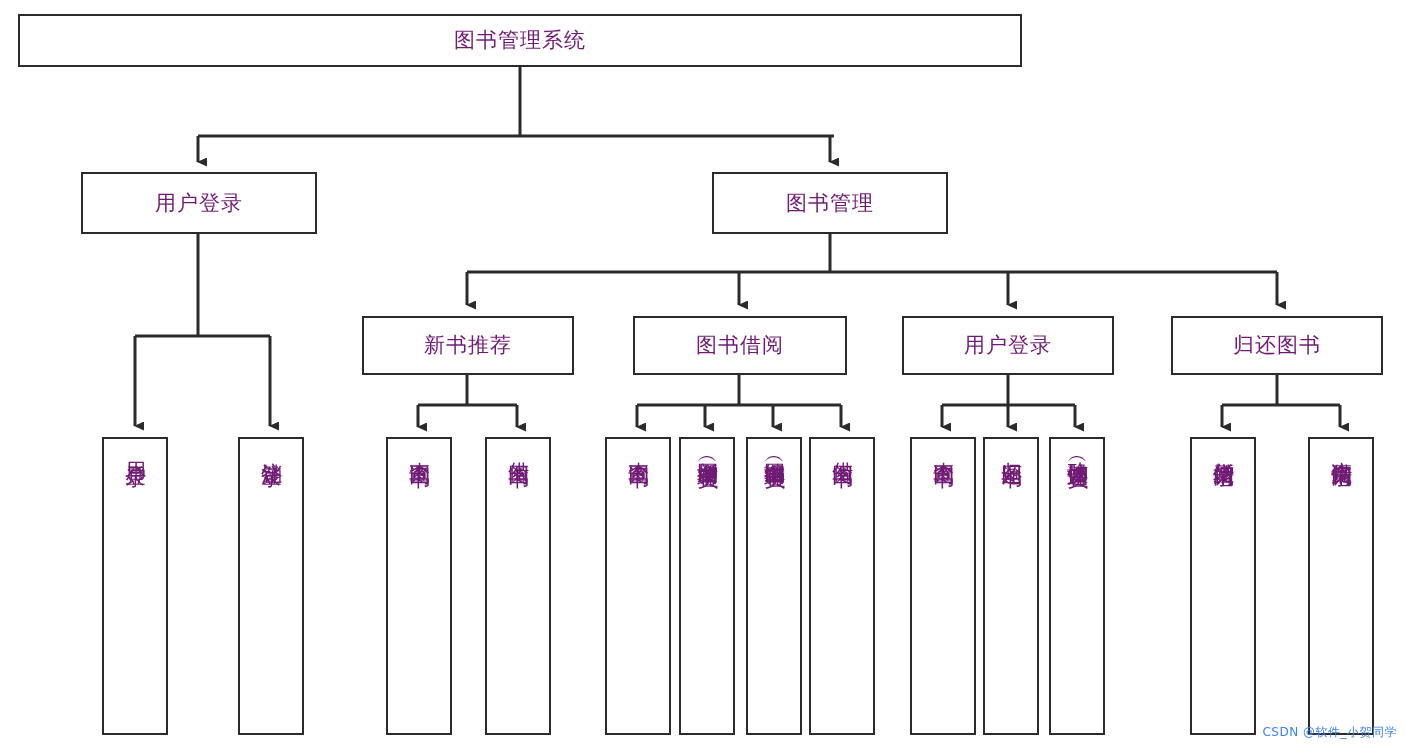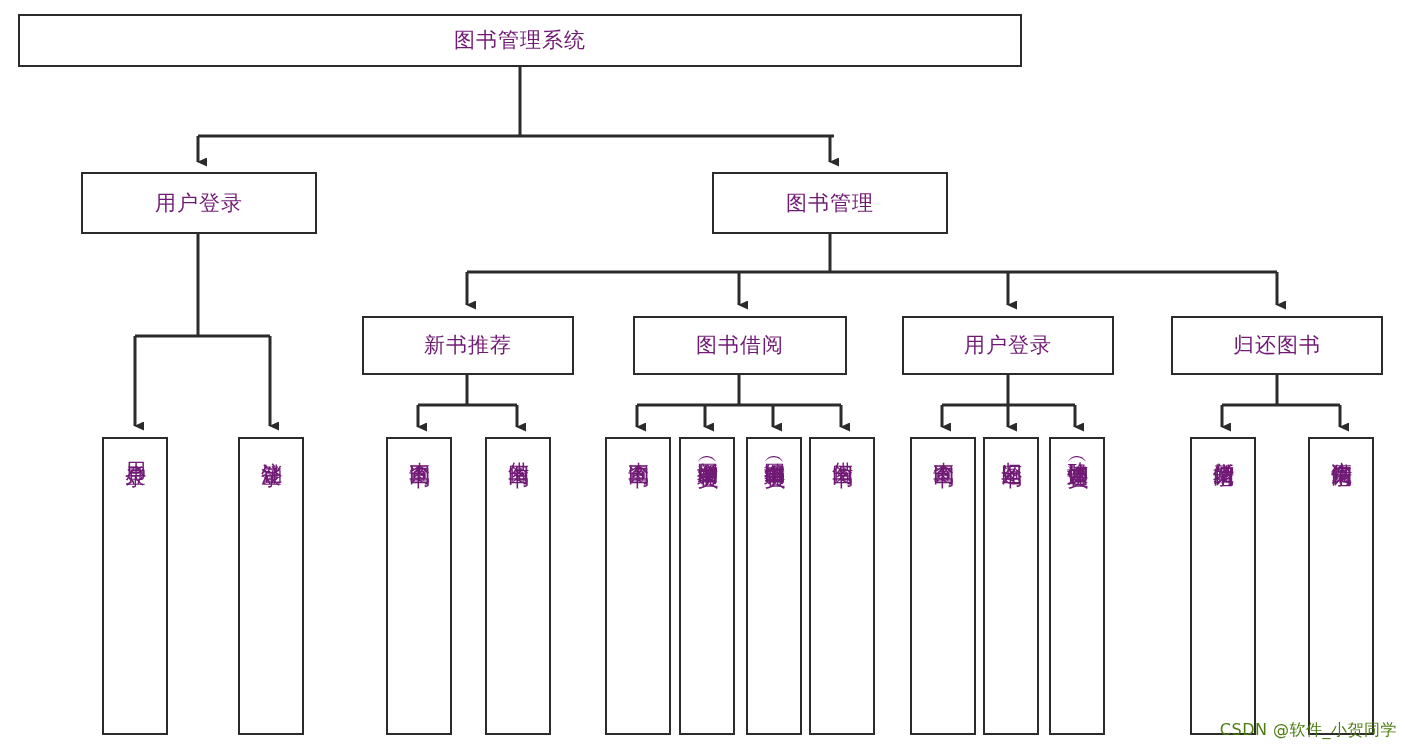--- a/index.html
+++ b/index.html
@@ -53,22 +53,22 @@
     text-align:left;
   }
   .vtext.tall{
     line-height:1.3;
     letter-spacing:1px;
   }
   #watermark{
     position:absolute;
     right:8px;
     bottom:6px;
-    font-size:16px;
-    color:#4d7c0f;
+    font-size:12px;
+    color:#3b82f6;
     letter-spacing:0.5px;
     white-space:nowrap;
     user-select:none;
   }
 </style>
 </head>
 <body>
 
 <div id="canvas">
 

